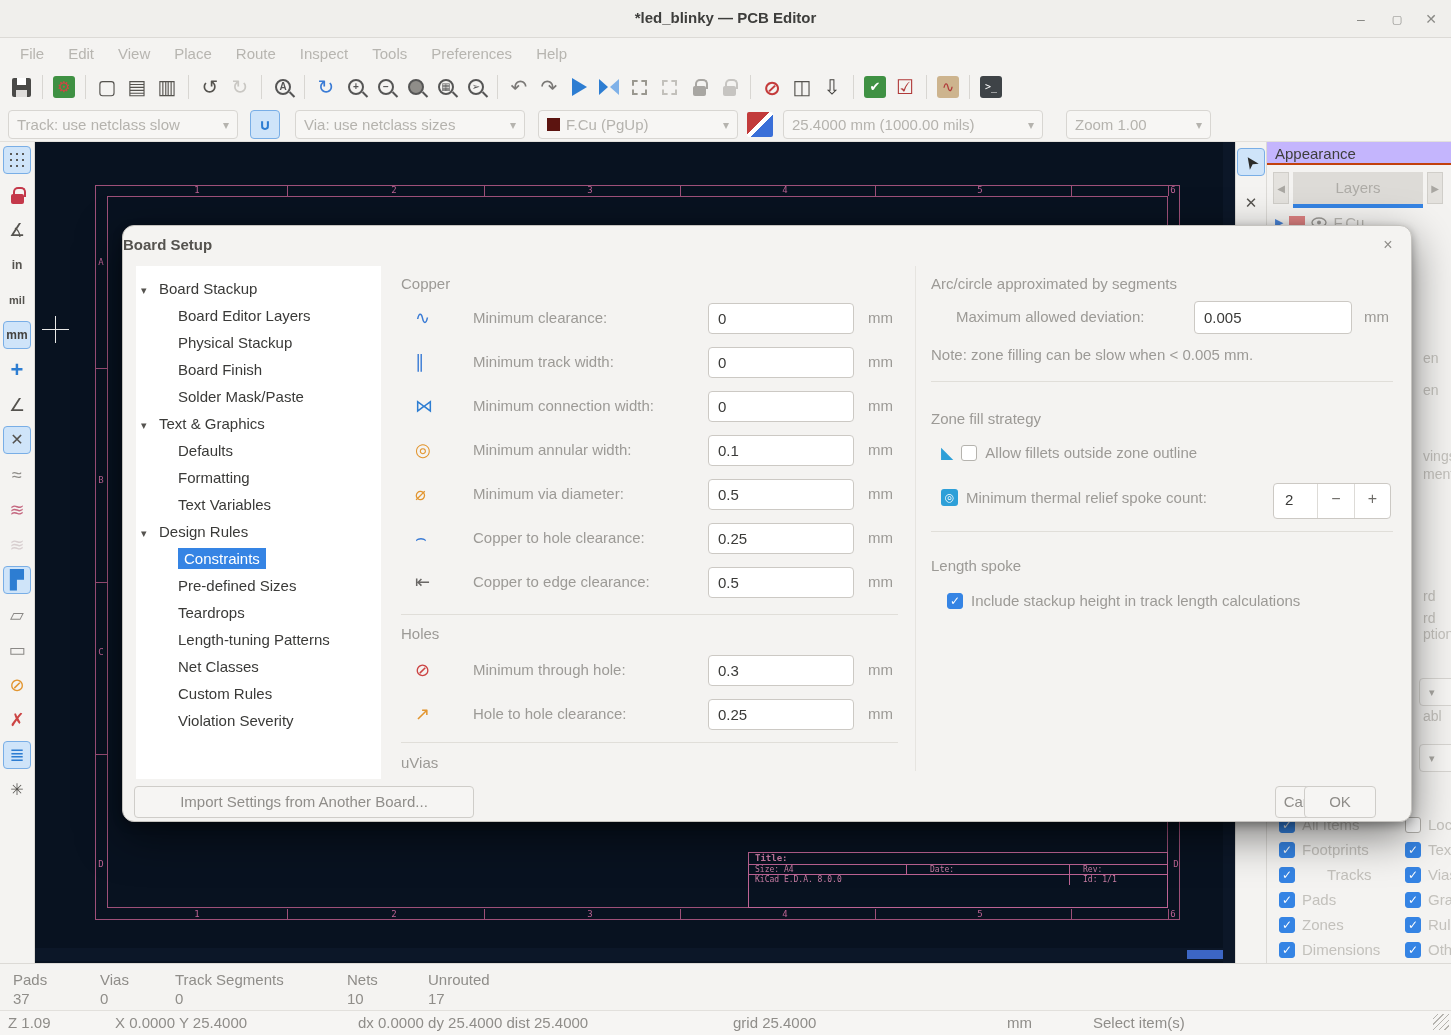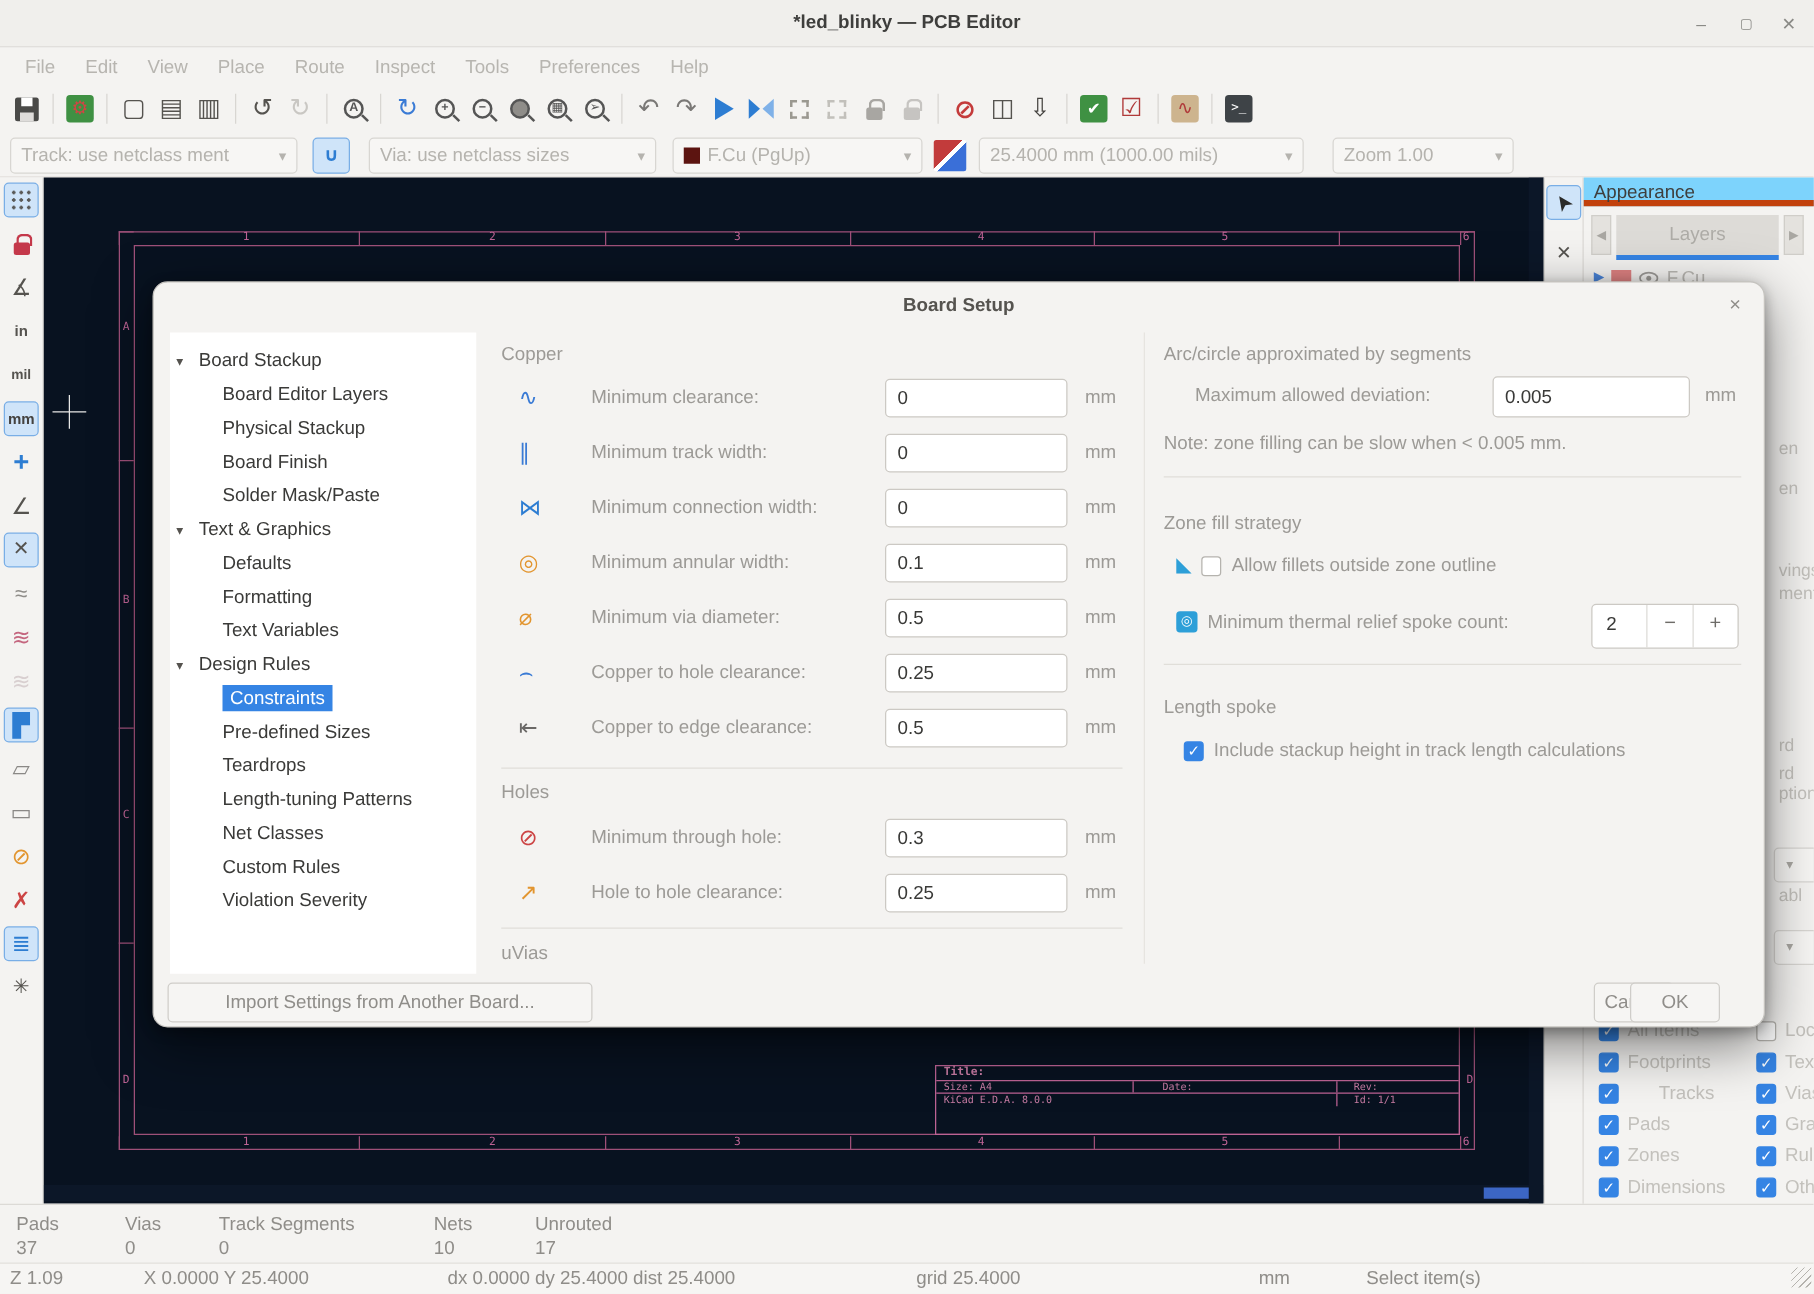--- a/index.html
+++ b/index.html
@@ -71,21 +71,21 @@
   .hscroll { position:absolute; left:0; top:806px; width:1200px; height:13px; background:#0c1728; }
   .hthumb { position:absolute; left:1152px; top:808px; width:44px; height:9px; background:#3c66c4; }
   .vscroll { position:absolute; left:1188px; top:0; width:12px; height:821px; background:#0c1728; }
 
   
   .rstrip { left:1235px; top:142px; width:31px; height:868px; background:#f4f3f1; border-left:1px solid #dcdad6; }
   .cursor-arrow { display:inline-block; transform:rotate(-125deg); color:#2b2b29; font-size:17px; }
 
   
   .apanel { left:1266px; top:142px; width:185px; height:868px; background:#f4f3f1; border-left:1px solid #dcdad6; }
-  .ap-title { position:absolute; left:0; top:0; width:185px; height:23px; background:#7dd3fc; border-bottom:5px solid #c2410c; color:#3e3e3c; padding:3px 8px; }
+  .ap-title { position:absolute; left:0; top:0; width:185px; height:23px; background:#c4b5fd; border-bottom:2px solid #c2410c; color:#3e3e3c; padding:3px 8px; }
   .ap-arrow { position:absolute; top:30px; width:16px; height:32px; background:#e4e2de; color:#a9a7a2; text-align:center; line-height:32px; font-size:10px; border:1px solid #d0cec9; }
   .ap-tab { position:absolute; left:26px; top:30px; width:130px; height:32px; background:#dddbd7; color:#aeaca7; text-align:center; line-height:32px; }
   .ap-tabline { position:absolute; left:26px; top:62px; width:130px; height:4px; background:#3584e4; }
   .fcu-row { position:absolute; left:8px; top:72px; display:flex; align-items:center; gap:6px; color:#b9b7b2; }
   .fcu-sw { width:16px; height:13px; background:#dd8181; }
   .frag { position:absolute; color:#c3c1bc; font-size:14px; }
   .stub-combo { position:absolute; left:152px; width:33px; height:28px; background:#f7f6f4; border:1px solid #d8d6d2; border-radius:4px 0 0 4px; color:#a9a7a2; font-size:11px; line-height:26px; padding-left:9px; }
   .cb { width:16px; height:16px; border-radius:3px; border:1px solid #b5b3ae; background:#fff; flex:none; position:relative; }
   .cb.on { background:#3584e4; border-color:#3584e4; }
   .cb.on::after { content:"✓"; position:absolute; left:2px; top:0px; color:#fff; font-size:12px; font-weight:bold; }
@@ -94,21 +94,21 @@
   
   .status1 { left:0; top:963px; width:1451px; height:47px; background:#f4f3f1; border-top:1px solid #dcdad6; color:#8f8d89; }
   .st-label { position:absolute; top:7px; }
   .st-value { position:absolute; top:26px; }
   .status2 { left:0; top:1010px; width:1451px; height:25px; background:#f6f5f3; border-top:1px solid #e2e0dc; color:#8f8d89; }
   .status2 span { position:absolute; top:3px; }
   .grip { position:absolute; right:2px; bottom:2px; width:16px; height:16px; background:repeating-linear-gradient(135deg,transparent 0 3px,#b5b3ae 3px 4px); }
 
   
   .dialog { left:122px; top:225px; width:1290px; height:597px; background:#f4f3f1; border:1px solid #c5c3bf; border-radius:12px; box-shadow:0 14px 44px rgba(0,0,0,.5),0 3px 10px rgba(0,0,0,.3); z-index:50; }
-  .dlg-title { position:absolute; left:0; right:0; top:10px; text-align:center; color:#55534f; font-weight:bold; }
+  .dlg-title { position:absolute; left:0; right:0; top:10px; text-align:left; color:#55534f; font-weight:bold; }
   .dlg-close { position:absolute; right:12px; top:8px; width:22px; height:22px; text-align:center; line-height:22px; color:#8f8d89; font-size:16px; }
   .tree { position:absolute; left:13px; top:40px; width:245px; height:513px; background:#fff; overflow:hidden; }
   .titem { position:absolute; height:26px; line-height:26px; color:#3a3a38; white-space:nowrap; }
   .titem .tri-exp { display:inline-block; width:18px; color:#55534f; font-size:11px; }
   .titem .sel { background:#3584e4; color:#fff; padding:2px 6px; }
   .sec-hdr { position:absolute; color:#9c9a96; }
   .hline { position:absolute; height:1px; background:#e0ded9; }
   .vline { position:absolute; width:1px; background:#e6e4e0; }
   .crow { position:absolute; left:278px; width:510px; height:32px; }
   .crow .cicon { position:absolute; left:14px; top:6px; width:22px; }
@@ -245,21 +245,21 @@
         <span class="g" style="background:#cdb48e;border-radius:3px;color:#b03a3a;width:22px;height:22px;line-height:22px;font-size:15px">∿</span>
       </span>
       <span class="tsep"></span>
       <span class="tbtn">
         <span class="g" style="background:#3e4347;border-radius:3px;color:#fff;width:22px;height:22px;line-height:22px;font-size:10px;font-family:'DejaVu Sans Mono',monospace">&gt;_</span>
       </span>
     </div>
 
   <div class="abs toolbar2">
     <div class="combo" style="left:8px;width:230px">
-        <span>Track: use netclass ment</span>
+        <span>Track: use netclass slow</span>
       </div>
     <div class="iconbtn-active" style="left:250px">
         <span class="g" style="color:#2d7dd2;font-weight:bold;font-size:15px">∪</span>
       </div>
     <div class="combo" style="left:295px;width:230px">
         <span>Via: use netclass sizes</span>
       </div>
     <div class="combo" style="left:538px;width:200px">
         <span class="swatch-fcu"></span>
         <span>F.Cu (PgUp)</span>

